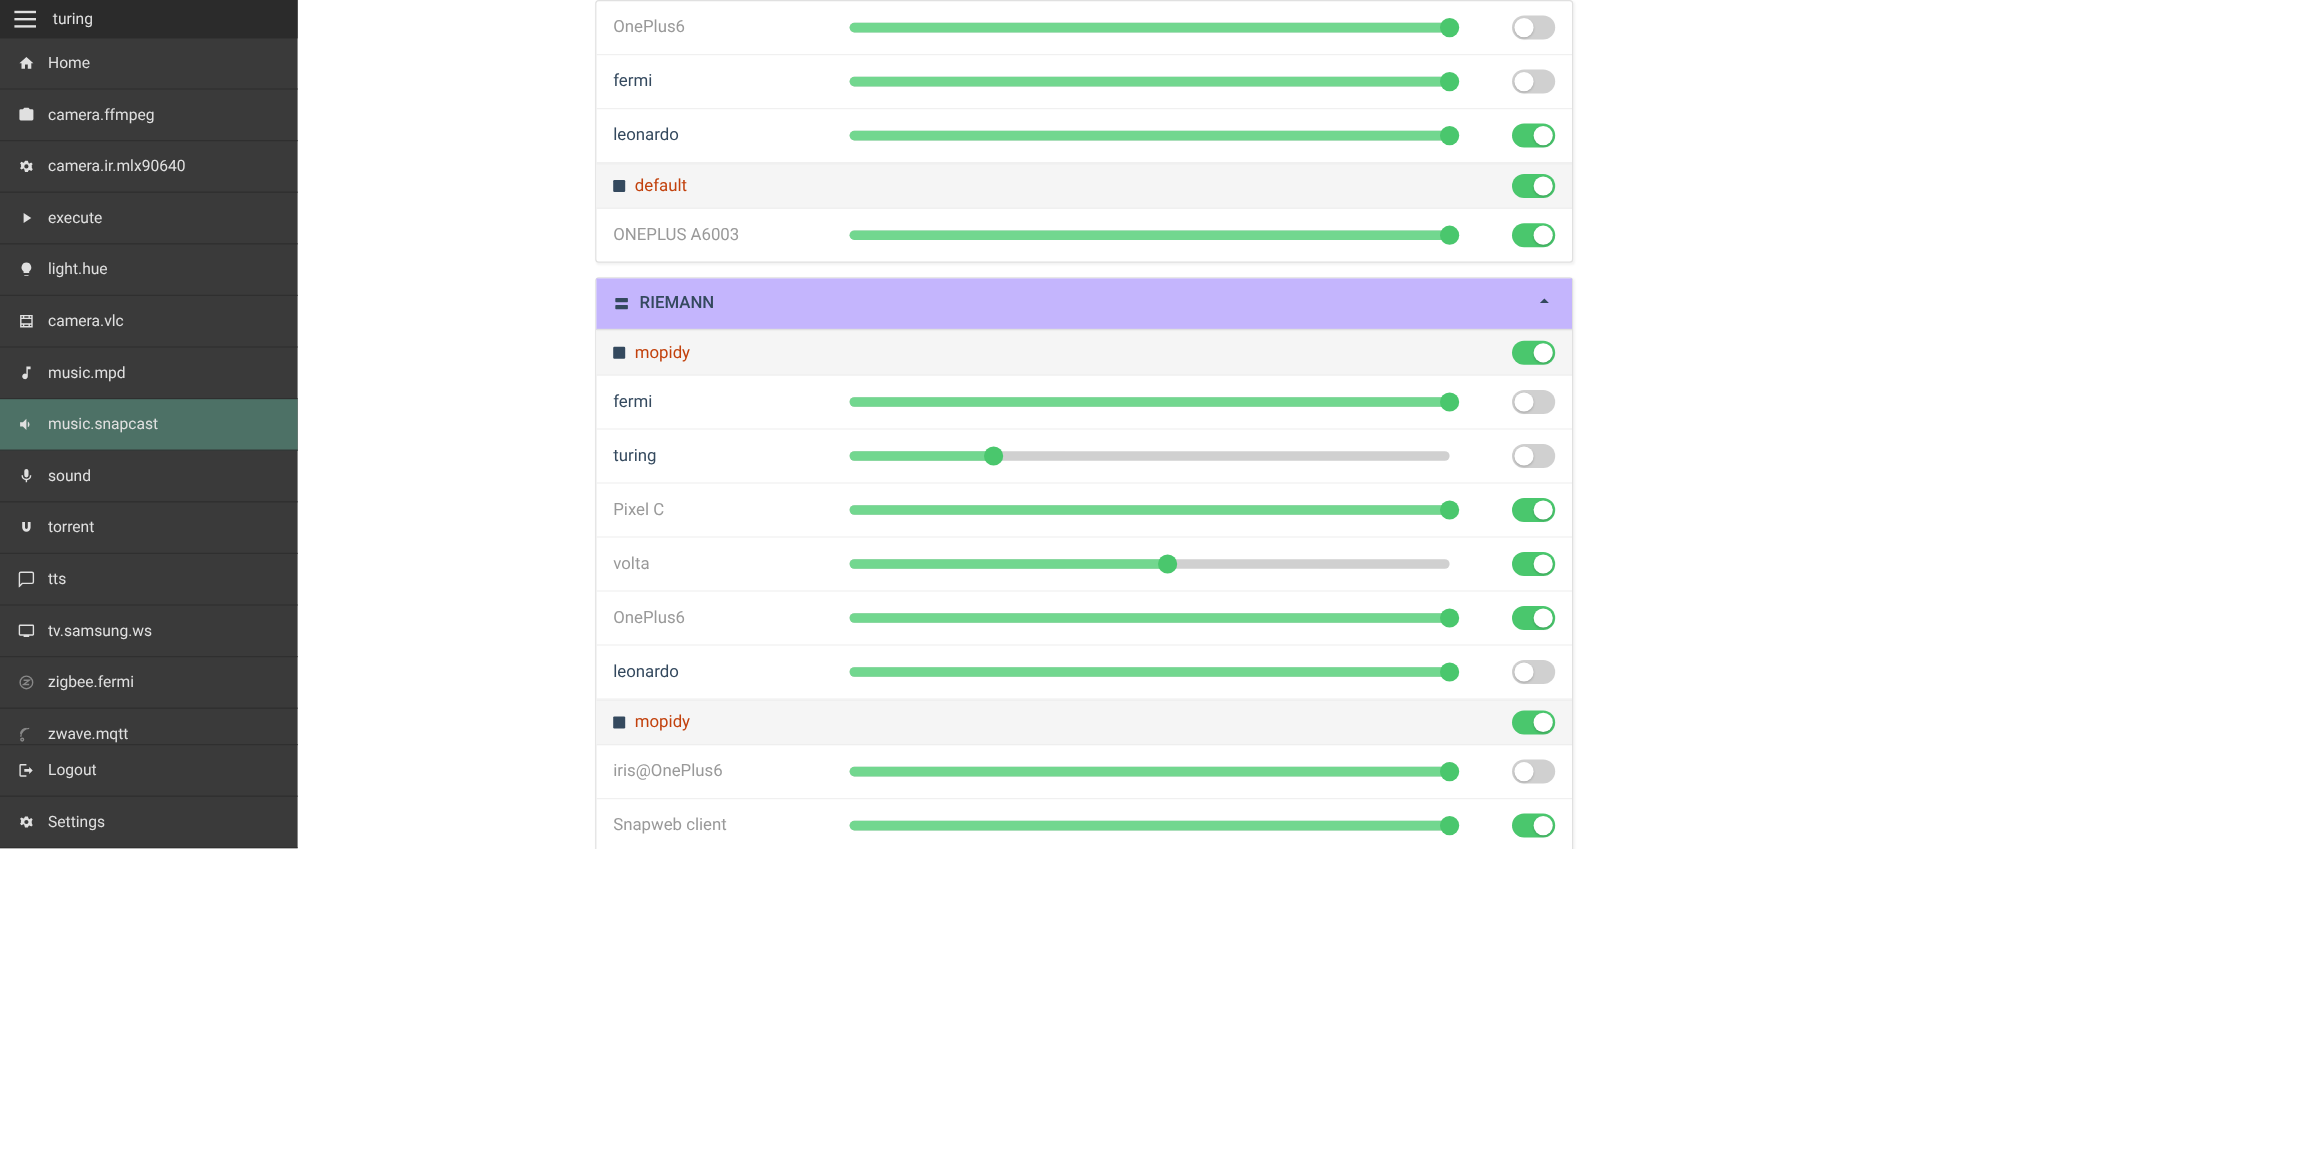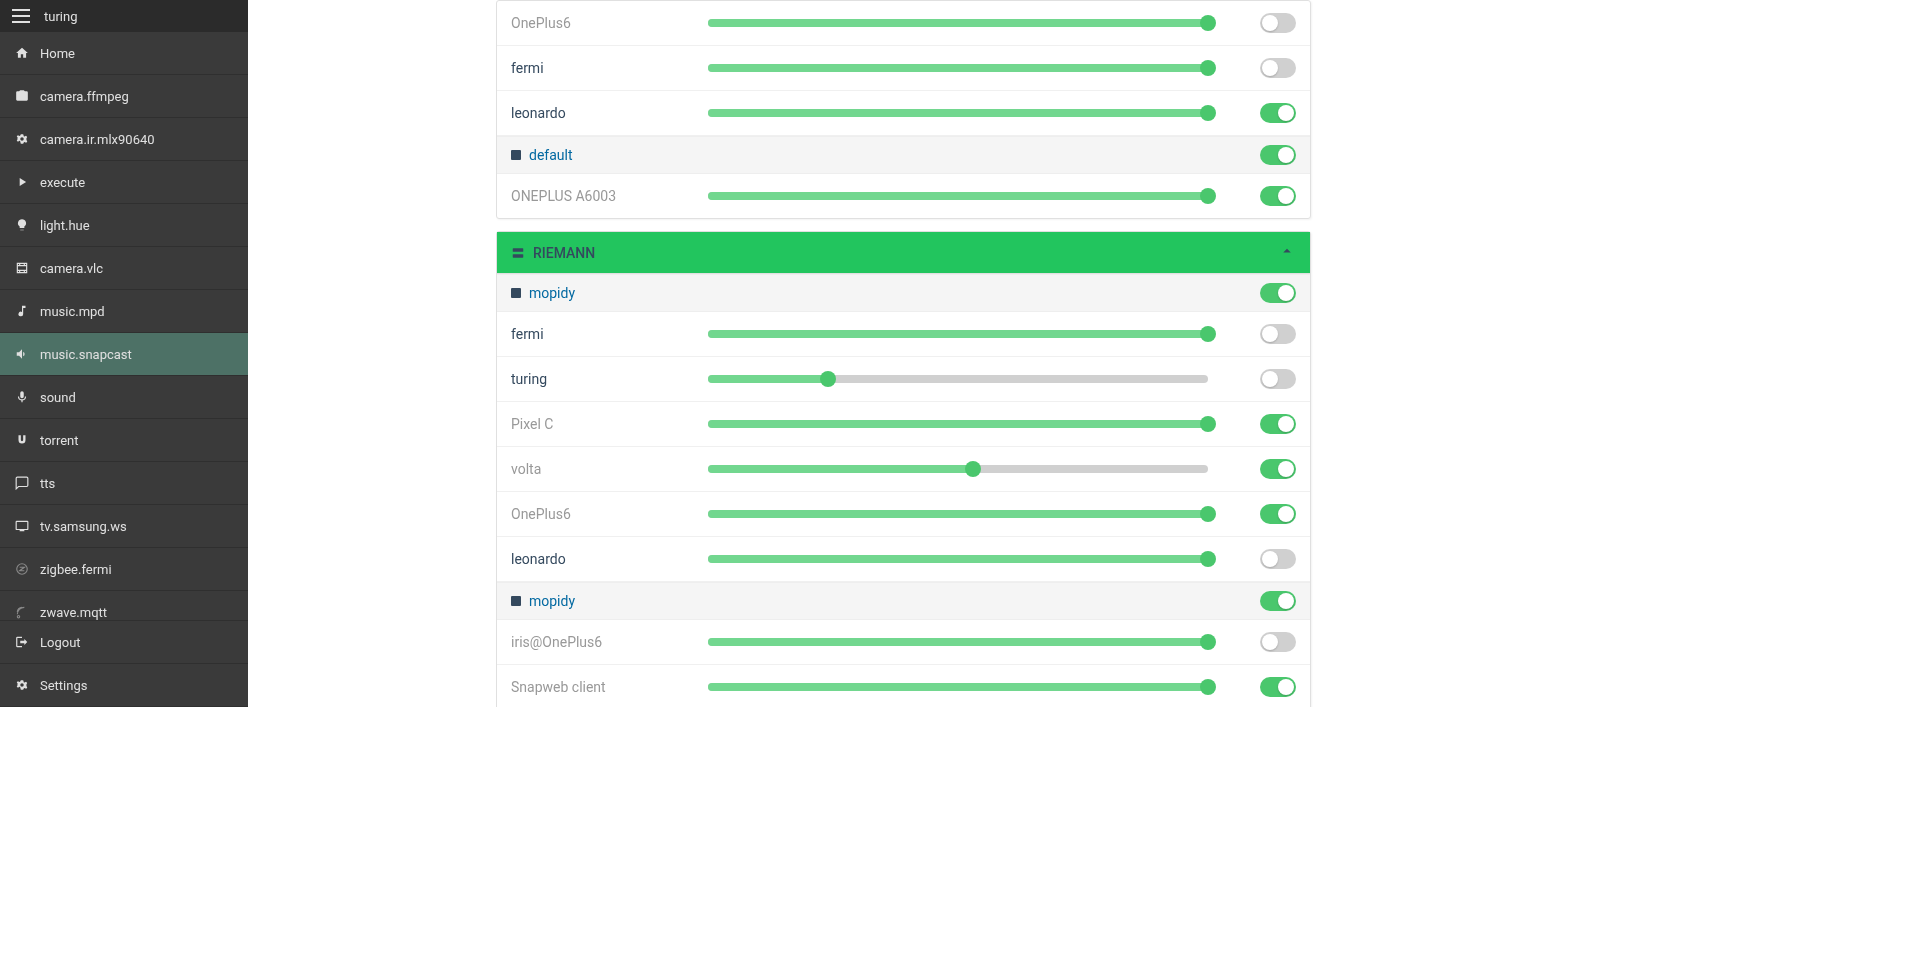--- a/index.html
+++ b/index.html
@@ -96,21 +96,21 @@
   margin-left: 0;
 }
 .panel {
   border: 1px solid #e0e0e0;
   border-radius: 3px;
   margin-bottom: 12px;
   box-shadow: 1px 1px 2px rgba(0,0,0,0.05);
   background: #fff;
 }
 .panel-header {
-  background: #22c55e;
+  background: #c4b5fd;
   padding: 10px 14px;
   display: flex;
   align-items: center;
   gap: 8px;
   color: #34495e;
   font-size: 14px;
   font-weight: 500;
   border-bottom: 1px solid #e0e0e0;
 }
 .panel-header-title {
@@ -119,21 +119,21 @@
 .chevron-icon {
   width: 18px;
   height: 18px;
 }
 .group-header {
   background: #f5f5f5;
   padding: 8px 14px;
   display: flex;
   align-items: center;
   gap: 8px;
-  color: #0369a1;
+  color: #c2410c;
   font-size: 14px;
   border-bottom: 1px solid #eee;
   border-top: 1px solid #eee;
 }
 .group-header:first-child {
   border-top: none;
 }
 .stop-icon {
   width: 10px;
   height: 10px;

